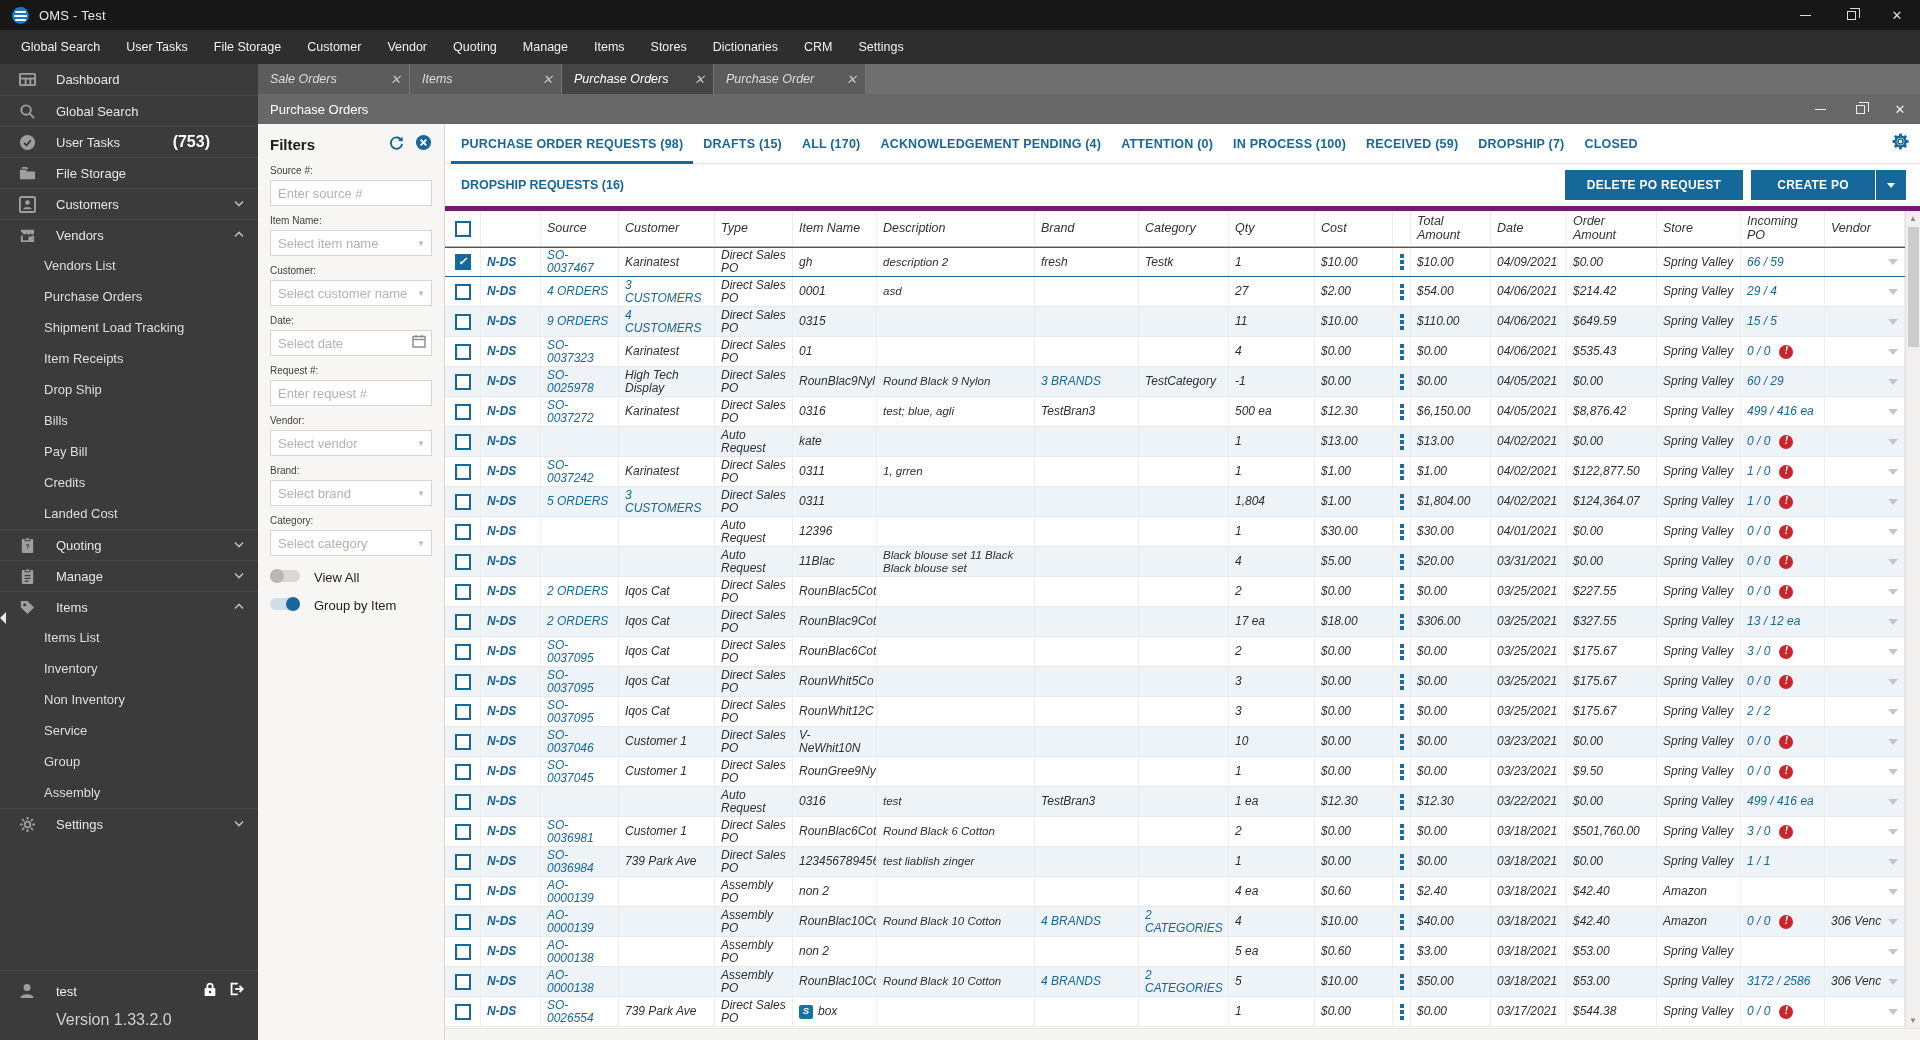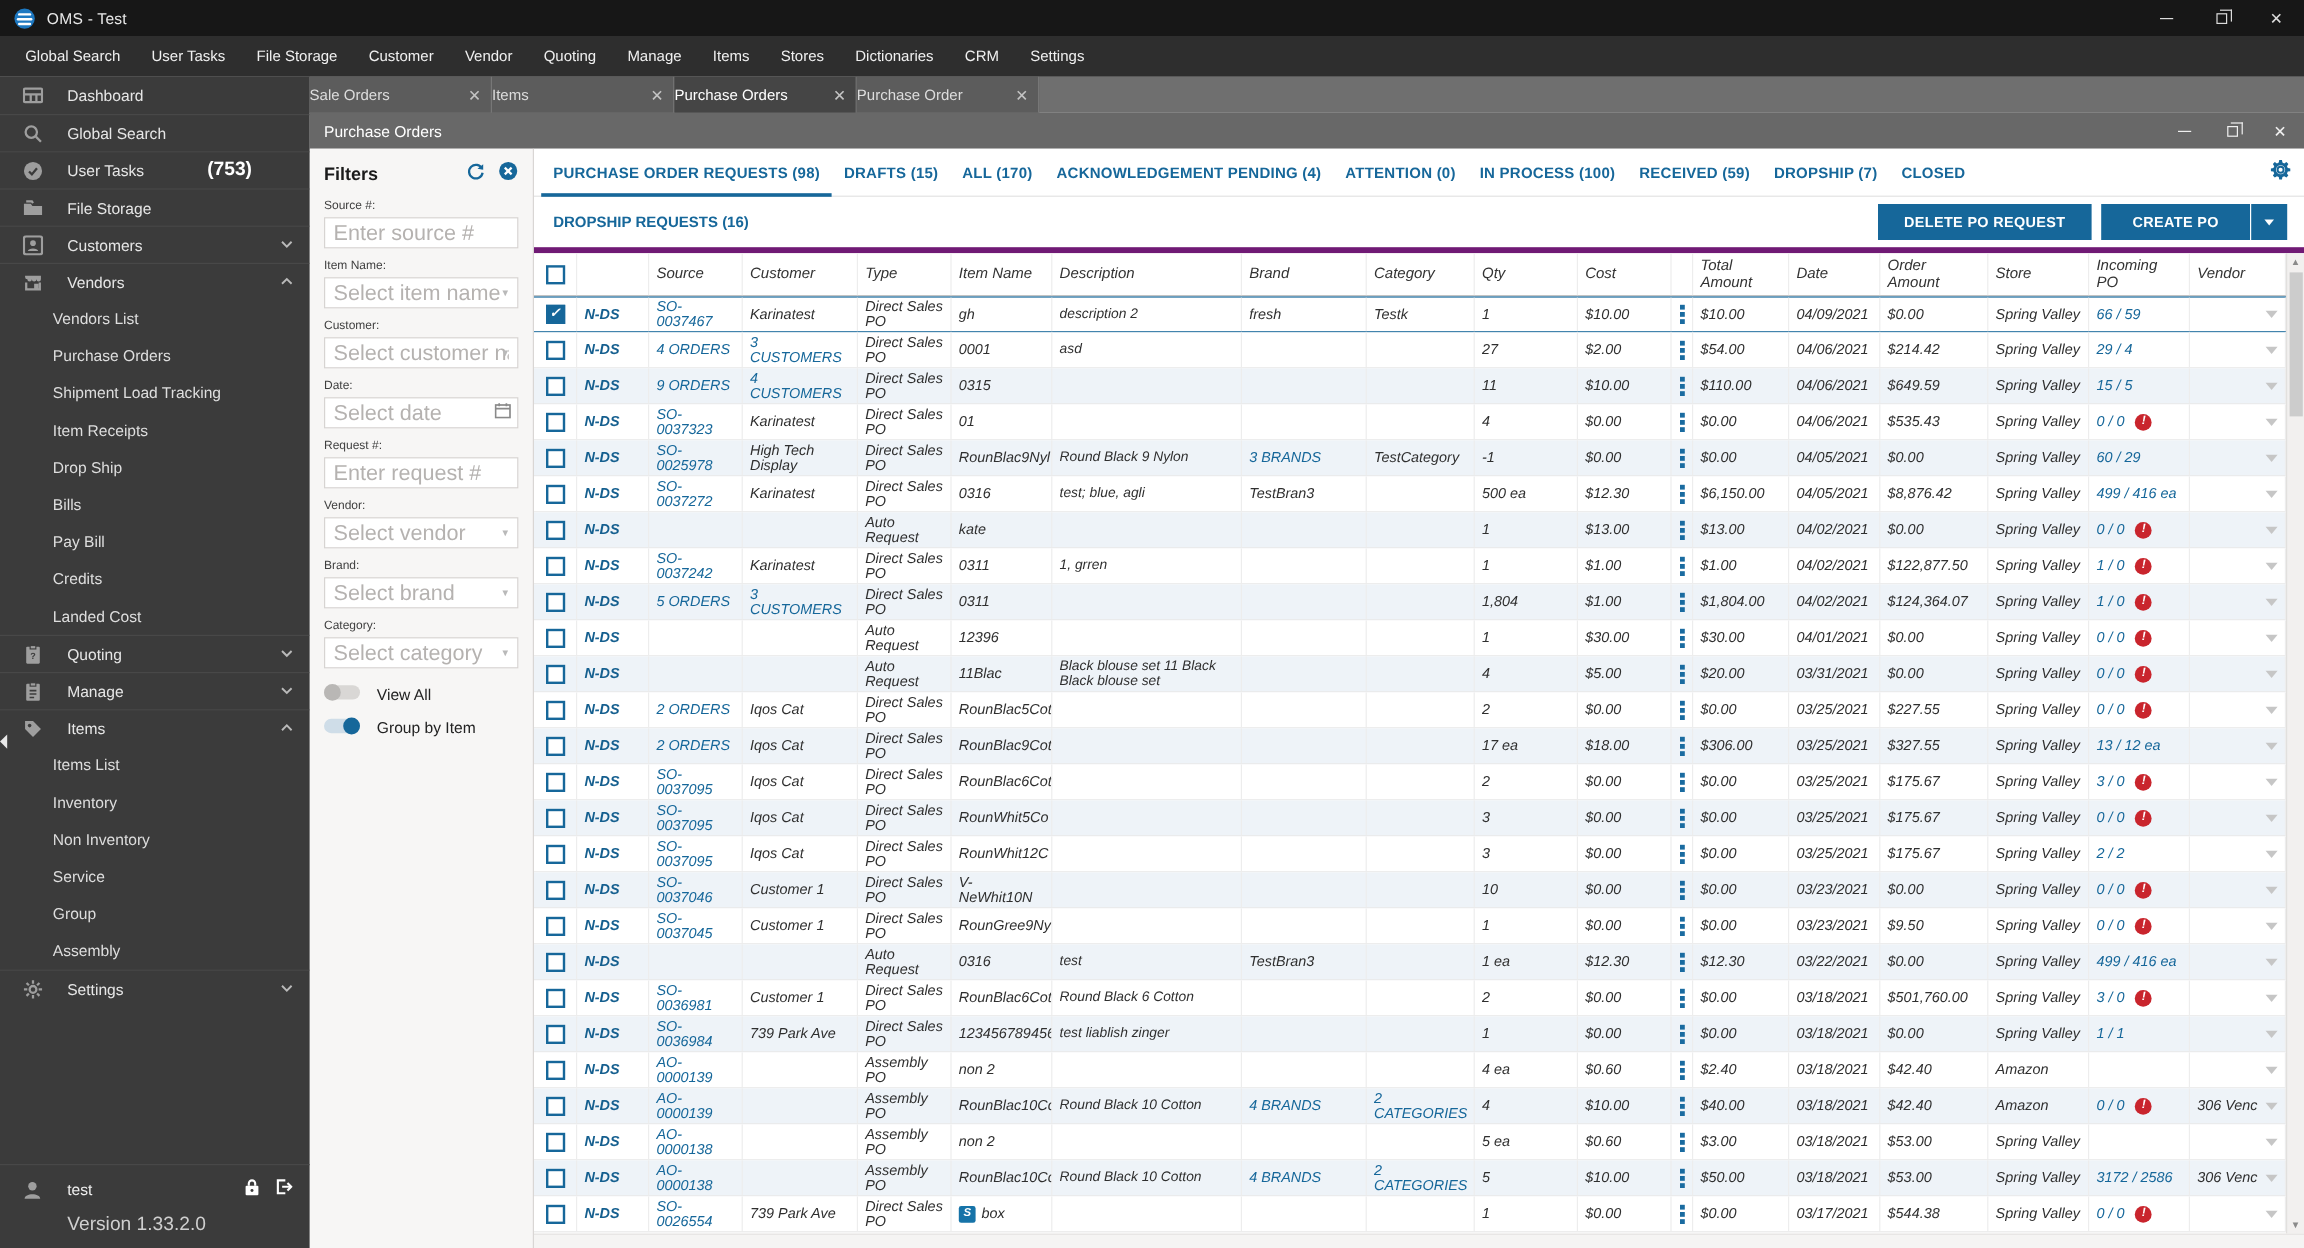--- a/index.html
+++ b/index.html
@@ -45,21 +45,21 @@
   .user-ic svg { width:18px; height:18px; }
   .user-name { color:#eee; font-size:13px; }
   .user-actions { margin-left:auto; margin-right:14px; display:flex; gap:10px; }
   .user-actions svg { width:16px; height:16px; }
   .version { color:#cfcfcf; font-size:16px; margin:10px 0 0 56px; }
 
   
   .content { flex:1; display:flex; flex-direction:column; min-width:0; }
 
   .doctabs { height:30px; background:#6f6f6f; display:flex; flex:0 0 30px; }
-  .doctab { width:152px; background:#5c5c5c; color:#dddddd; font-size:12.5px; display:flex; align-items:center; padding:0 8px 0 0; border-right:1px solid #777; }
+  .doctab { width:152px; background:#5c5c5c; color:#dddddd; font-size:12.5px; display:flex; align-items:center; padding:0 8px 0 12px; border-right:1px solid #777;font-style:italic; }
   .doctab.active { background:#454545; color:#fff; }
   .doctab .dt-label { flex:1; white-space:nowrap; overflow:hidden; text-overflow:ellipsis; }
   .doctab .dt-close { color:#c4c4c4; font-size:13px; margin-left:6px; }
 
   .paneltitle { height:30px; background:#686868; color:#fff; font-size:13px; display:flex; align-items:center; padding-left:12px; flex:0 0 30px; }
   .ptitle-controls { margin-left:auto; display:flex; height:100%; }
   .ptitle-controls .win-btn { width:40px; color:#f0f0f0; }
   .ptitle-controls .wb-min i, .ptitle-controls .wb-rest i { border-color:#f0f0f0; background-color:transparent; }
   .ptitle-controls .wb-min i { background:#f0f0f0; }
   .ptitle-controls .wb-rest i:after { border-color:#f0f0f0; }
@@ -68,21 +68,21 @@
 
   
   .filters { width:187px; flex:0 0 187px; background:#f7f6f5; border-right:1px solid #d9d6d4; padding:10px 12px 0 12px; }
   .filters-head { display:flex; align-items:center; margin-bottom:10px; }
   .filters-title { font-size:15px; font-weight:bold; color:#1b1b1b; }
   .filters-head .fh-icons { margin-left:auto; display:flex; gap:10px; align-items:center; }
   .fh-icons svg { width:17px; height:17px; }
   .f-field { margin-bottom:9px; }
   .f-label { font-size:10px; color:#3f3f3f; margin-bottom:4px; }
   .f-input { height:26px; background:#fff; border:1px solid #d7d4d2; display:flex; align-items:center; padding:0 7px; position:relative; }
-  .f-ph { font-size:18px; color:#b5b2b0; white-space:nowrap; overflow:hidden; }
+  .f-ph { font-size:13px; color:#b5b2b0; white-space:nowrap; overflow:hidden; }
   .f-arrow { position:absolute; right:6px; color:#b9b9b9; font-size:8px; }
   .f-cal { position:absolute; right:5px; }
   .f-cal svg { width:14px; height:14px; }
   .f-toggles { margin-top:14px; }
   .toggle-row { display:flex; align-items:flex-start; margin-bottom:13px; }
   .tg { width:30px; height:12px; border-radius:7px; background:#d9d7d5; position:relative; margin-right:14px; }
   .tg .knob { position:absolute; top:-1px; width:14px; height:14px; border-radius:50%; background:#b9b7b5; left:0; }
   .tg.on { background:#cfdde8; }
   .tg.on .knob { left:16px; background:#16679a; }
   .toggle-label { font-size:13px; color:#222; }

